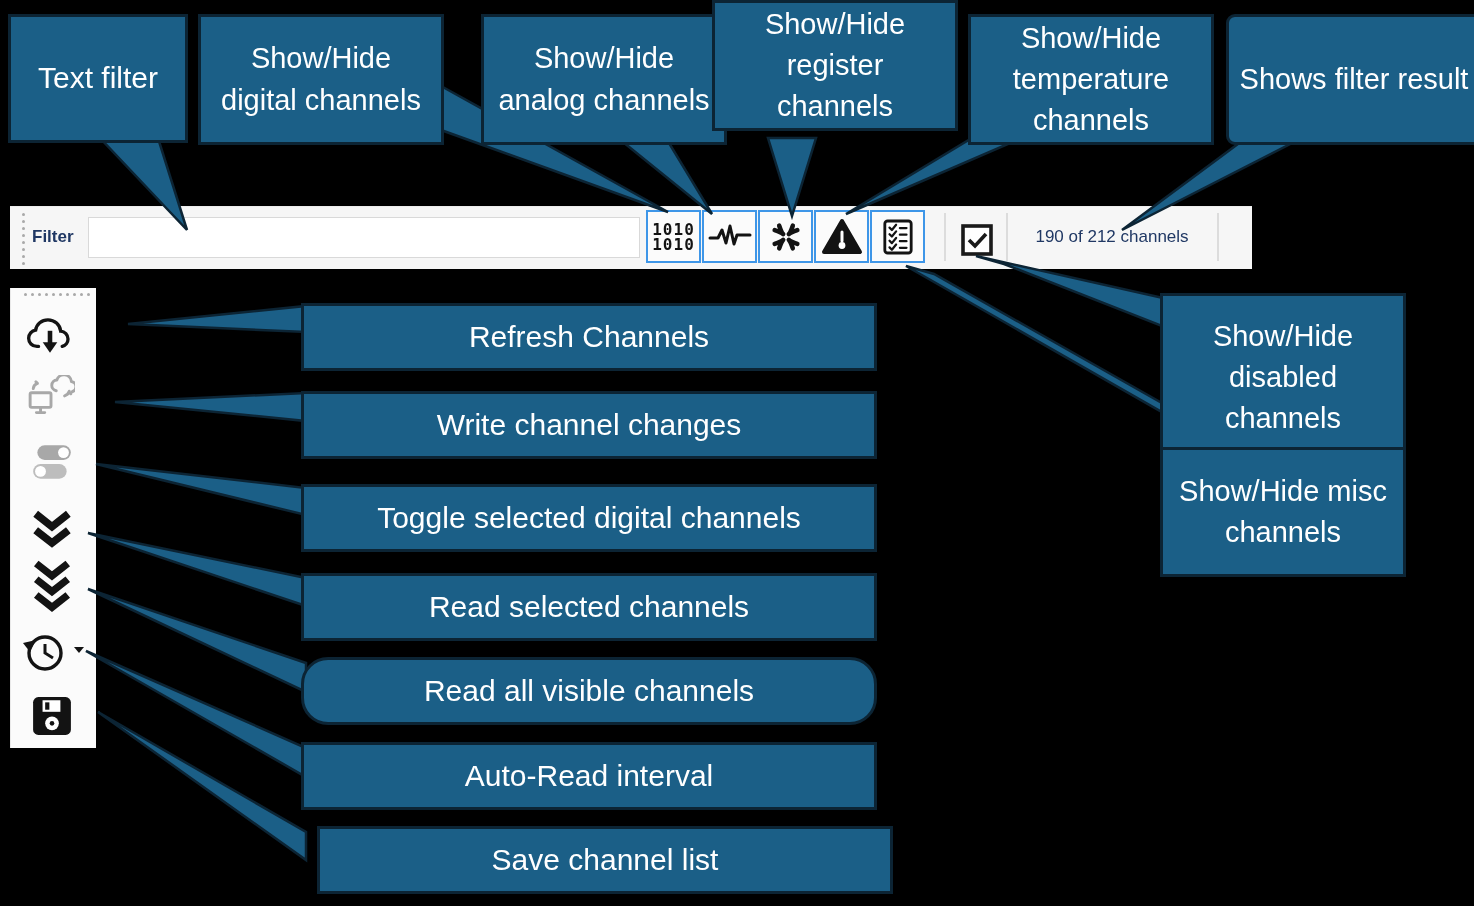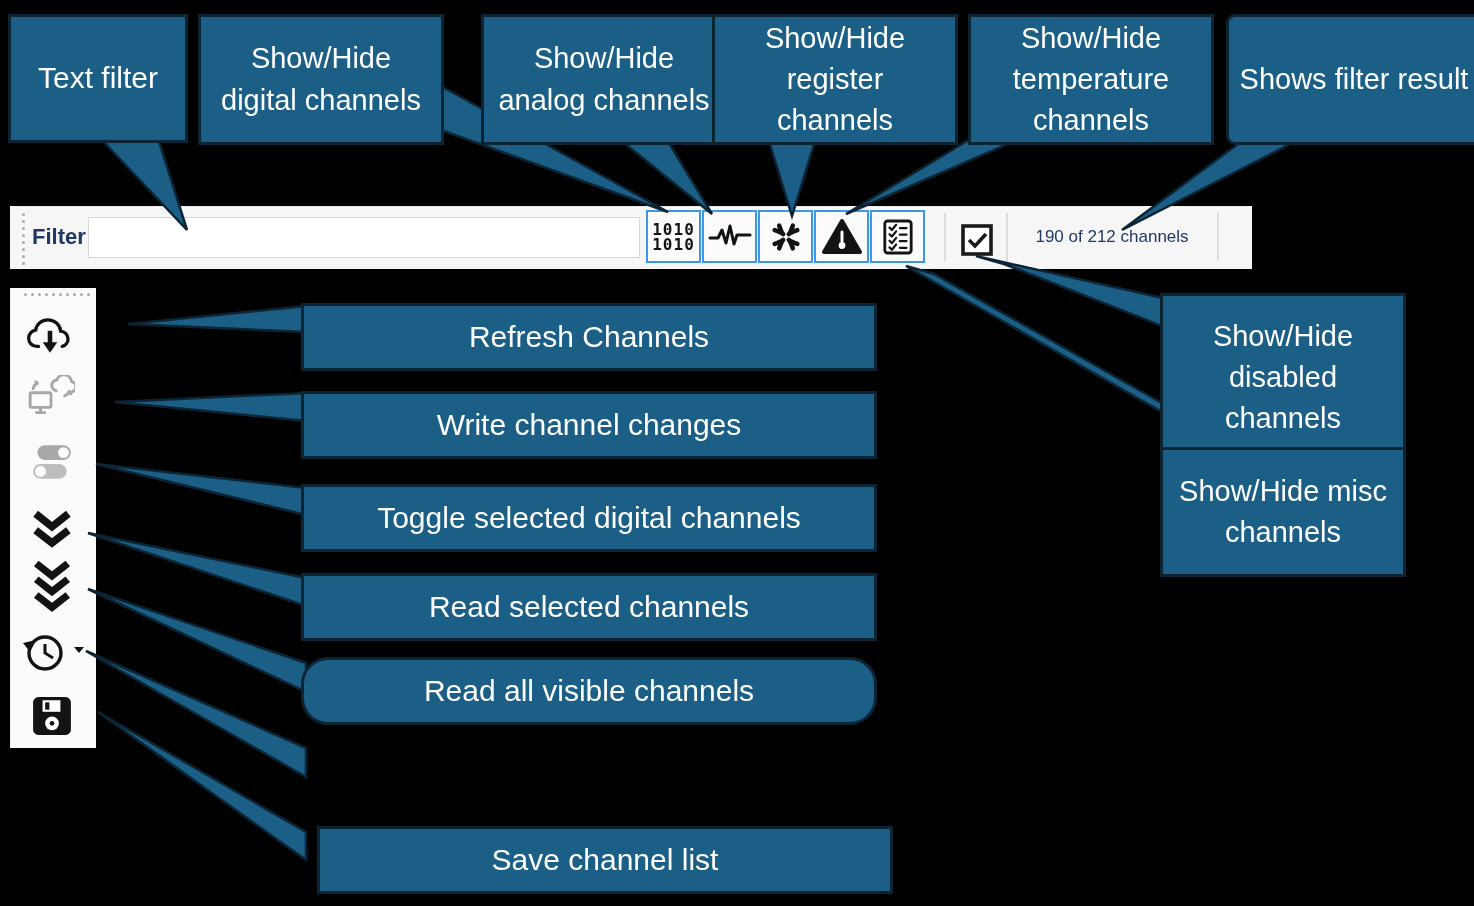--- a/index.html
+++ b/index.html
@@ -29,21 +29,21 @@
   #leaders{position:absolute;left:0;top:0;width:1474px;height:906px;z-index:2;pointer-events:none;}
   #leaders polygon{fill:var(--callout-fill);stroke:var(--callout-border);stroke-width:2.5;}
 
   
   .toolbar{position:absolute;left:10px;top:206px;width:1242px;height:62px;
            background:var(--toolbar-bg);z-index:1;border-top:1px solid #EDEDED;}
   .grip-v{position:absolute;left:22px;top:213px;display:flex;flex-direction:column;gap:4px;z-index:1;}
   .grip-h{position:absolute;left:24px;top:293px;display:flex;flex-direction:row;gap:4px;z-index:1;}
   .dot{width:3px;height:3px;background:#A9A9A9;border-radius:50%;}
   .filter-label{position:absolute;left:32px;top:212px;height:50px;display:flex;align-items:center;
-                font-size:22px;font-weight:600;color:var(--toolbar-text);z-index:1;}
+                font-size:17px;font-weight:600;color:var(--toolbar-text);z-index:1;}
   .filter-input{position:absolute;left:88px;top:217px;width:552px;height:41px;background:#FFFFFF;
                 border:1px solid #D9D9D9;box-sizing:border-box;z-index:1;font-size:16px;
                 padding:0 8px;font-family:"Liberation Sans",sans-serif;outline:none;}
   .tglbtn{position:absolute;top:210px;width:55px;height:53px;background:#FBFBFB;
           border:2px solid var(--accent-blue);box-sizing:border-box;display:flex;
           align-items:center;justify-content:center;z-index:1;padding:16px;cursor:pointer;}
   .digital-glyph{white-space:pre-line;font-family:"DejaVu Sans Mono",monospace;
                  font-weight:bold;font-size:16px;line-height:15px;letter-spacing:1px;
                  color:var(--icon-black);}
   .sep{position:absolute;top:213px;width:2px;height:48px;background:#DCDCDC;z-index:1;}
@@ -249,27 +249,28 @@
     <polygon points="96,464 306,488 306,515"></polygon>
     <polygon points="88,533 306,578 306,606"></polygon>
     <polygon points="88,589 306,663 306,692"></polygon>
     <polygon points="86,651 306,748 306,777"></polygon>
     <polygon points="98,712 306,832 306,860"></polygon>
   </svg>
 
   <div class="callout single" style="left:8px;top:14px;width:180px;height:129px;">Text filter</div>
   <div class="callout" style="left:198px;top:14px;width:246px;height:131px;">Show/Hide digital channels</div>
   <div class="callout" style="left:457px;top:14px;width:246px;height:131px;margin-left:24px;">Show/Hide analog channels</div>
-  <div class="callout" style="left:712px;top:14px;width:246px;height:131px;">Show/Hide register channels</div>
+  <div class="callout" style="left:712px;top:0;width:246px;height:131px;">Show/Hide register channels</div>
   <div class="callout" style="left:968px;top:14px;width:246px;height:131px;">Show/Hide temperature channels</div>
   <div class="callout" style="left:1226px;top:14px;width:256px;height:131px;border-radius:9px;">Shows filter result</div>
 
   <div class="callout single" style="left:301px;top:303px;width:576px;height:68px;">Refresh Channels</div>
   <div class="callout single" style="left:301px;top:391px;width:576px;height:68px;">Write channel changes</div>
   <div class="callout single" style="left:301px;top:484px;width:576px;height:68px;">Toggle selected digital channels</div>
   <div class="callout single" style="left:301px;top:573px;width:576px;height:68px;">Read selected channels</div>
   <div class="callout single" style="left:301px;top:657px;width:576px;height:68px;border-radius:27px;">Read all visible channels</div>
+  <div class="callout single" style="left:301px;top:742px;width:576px;height:68px;">Auto-Read interval</div>
   <div class="callout single" style="left:317px;top:826px;width:576px;height:68px;">Save channel list</div>
 
   <div class="callout" style="left:1160px;top:293px;width:246px;height:169px;">Show/Hide disabled channels</div>
   <div class="callout" style="left:1160px;top:447px;width:246px;height:130px;">Show/Hide misc channels</div>
 
 </div>
 
 </body></html>

